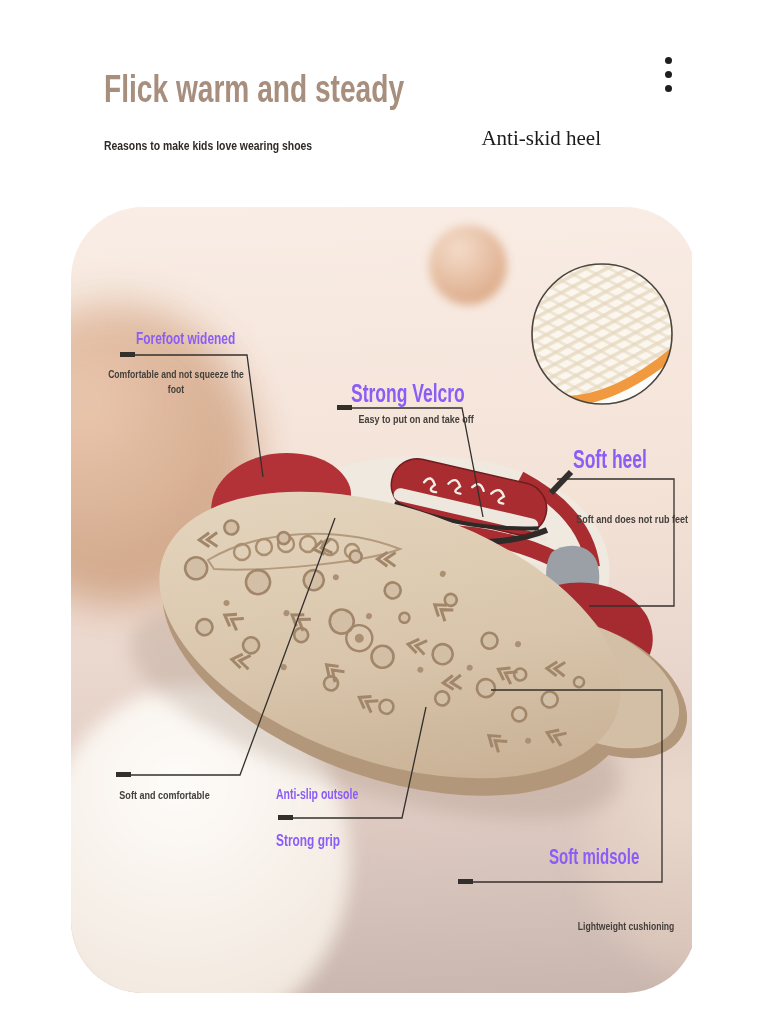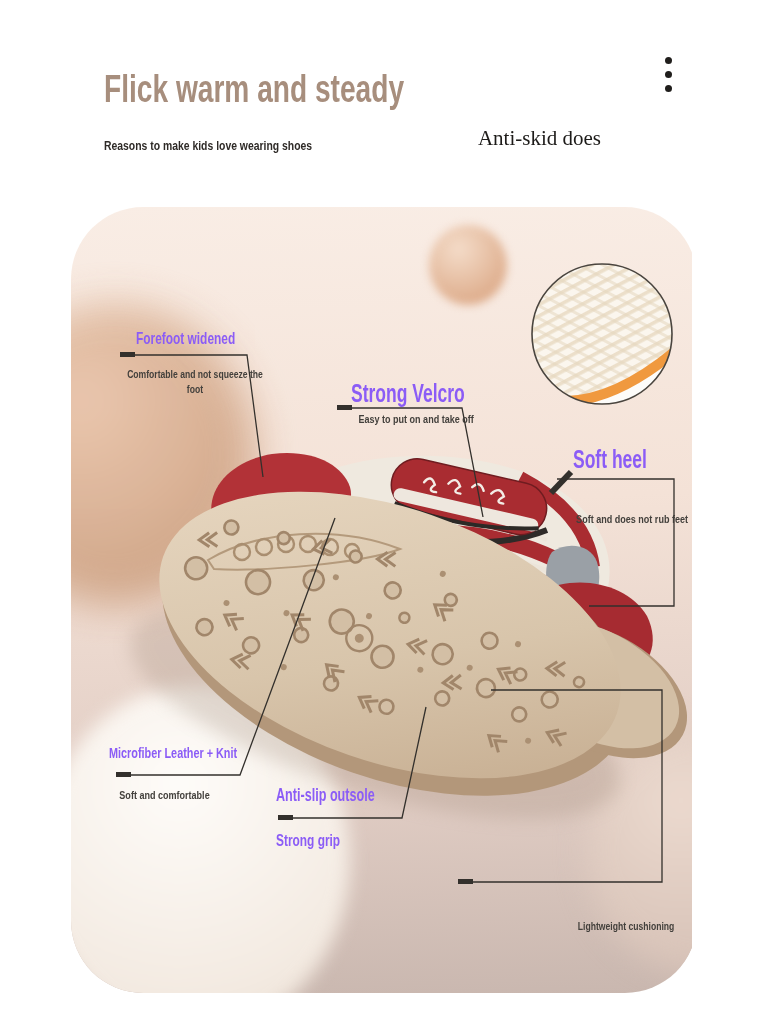--- a/index.html
+++ b/index.html
@@ -39,45 +39,45 @@
 
   svg.layer{position:absolute;left:0;top:0;pointer-events:none;}
 
   
   .inset{position:absolute;left:530px;top:262px;width:144px;height:144px;}
 
   
   .lbl{position:absolute;color:#8b5cf6;font-weight:700;white-space:nowrap;}
   .dsc{position:absolute;color:#43403c;font-weight:700;font-size:10.5px;white-space:nowrap;}
   .t-forefoot{left:136px;top:329px;font-size:17px;}
-  .d-forefoot{left:115px;top:367px;width:160px;white-space:normal;text-align:center;font-size:10px;line-height:15px;}
+  .d-forefoot{left:96px;top:367px;width:160px;white-space:normal;text-align:center;font-size:10px;line-height:15px;}
   .t-velcro{left:351px;top:379px;font-size:25px;}
   .d-velcro{left:349px;top:413px;}
   .t-heel{left:573px;top:445px;font-size:25px;text-align:center;}
   .d-heel{left:567px;top:489px;margin-top:24px;}
   .t-micro{left:109px;top:744px;font-size:15.5px;}
   .d-micro{left:112px;top:789px;}
-  .t-outsole{left:276px;top:785px;font-size:18px;}
+  .t-outsole{left:276px;top:785px;font-size:15px;}
   .t-grip{left:276px;top:831px;font-size:17px;}
   .t-midsole{left:549px;top:845px;font-size:21.5px;}
   .d-midsole{left:570px;top:893px;font-size:10px;margin-top:28px;}
 </style>
 </head>
 <body>
 
 <div class="page">
 
   <h1 class="title"><span class="cx-t">Flick warm and steady</span></h1>
   <p class="subtitle"><span class="cx-s">Reasons to make kids love wearing shoes</span></p>
   <div class="dots" title="">
       <i></i>
       <i></i>
       <i></i>
     </div>
-  <div class="corner-note">Anti-skid does</div>
+  <div class="corner-note">Anti-skid heel</div>
 
   <section class="card">
     <div class="sph sph-left"></div>
     <div class="sph sph-small"></div>
     <div class="sph sph-egg"></div>
     <div class="sph sph-right"></div>
   </section>
 
   <svg class="layer" width="768" height="1024" viewBox="0 0 768 1024">
     <defs>
@@ -249,21 +249,21 @@
 
   <div class="lbl t-forefoot"><span class="cx">Forefoot widened</span></div>
   <div class="dsc d-forefoot"><span class="cx-c">Comfortable and not squeeze the foot</span></div>
 
   <div class="lbl t-velcro"><span class="cx">Strong Velcro</span></div>
   <div class="dsc d-velcro"><span class="cx-c">Easy to put on and take off</span></div>
 
   <div class="lbl t-heel"><span class="cx">Soft heel</span></div>
   <div class="dsc d-heel"><span class="cx-c">Soft and does not rub feet</span></div>
 
-  <div class="lbl t-micro"><span class="cx">Microfiber Leather + Knit</span></div>
   <div class="dsc d-micro"><span class="cx-c">Soft and comfortable</span></div>
 
   <div class="lbl t-outsole"><span class="cx">Anti-slip outsole</span></div>
   <div class="lbl t-grip"><span class="cx">Strong grip</span></div>
 
+  <div class="lbl t-midsole"><span class="cx">Soft midsole</span></div>
   <div class="dsc d-midsole"><span class="cx-c">Lightweight cushioning</span></div>
 
 </div>
 
 </body></html>

